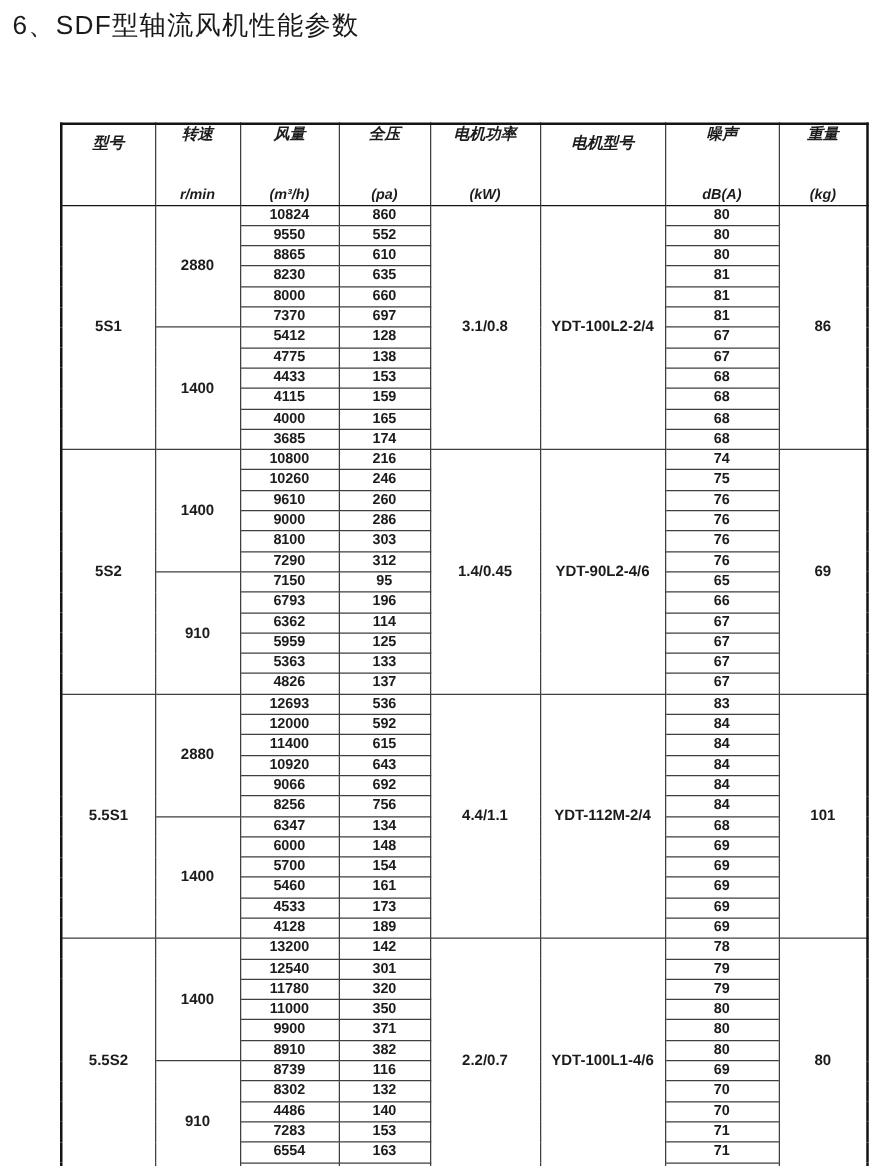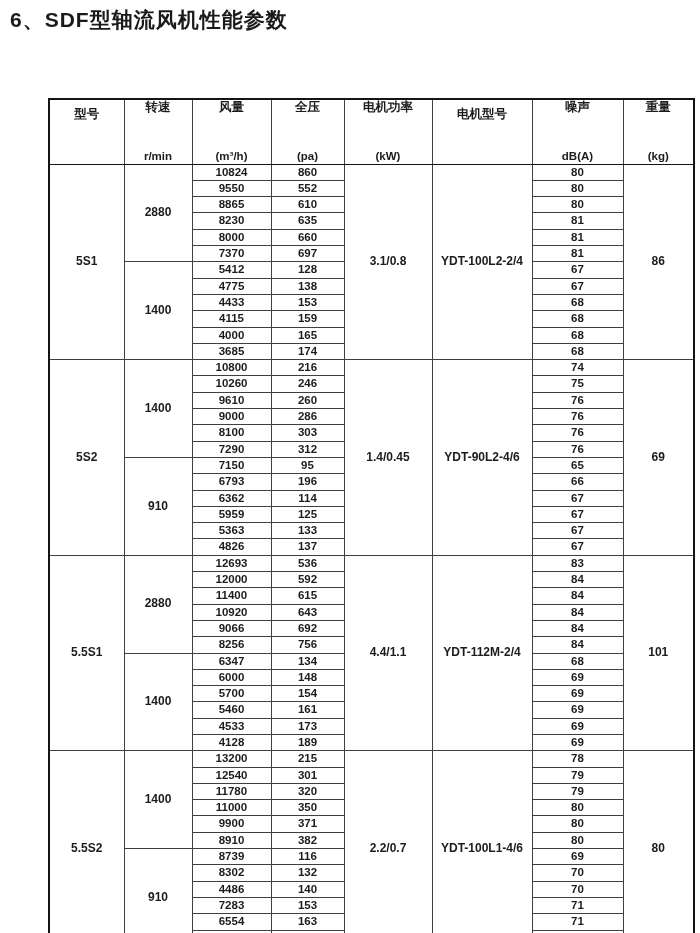--- a/index.html
+++ b/index.html
@@ -4,41 +4,42 @@
 <style>
   html,body{margin:0;padding:0;}
   body{
     width:700px;height:933px;background:#ffffff;
     font-family:"Liberation Sans","DejaVu Sans",sans-serif;
     color:#161616;
   }
   .page{position:relative;width:700px;height:933px;background:#fff;overflow:hidden;}
   .title{
     position:absolute;left:10px;top:6px;margin:0;
-    font-size:21px;font-weight:700;letter-spacing:1px;color:#1a1a1a;
+    font-size:21px;font-weight:400;letter-spacing:1px;color:#1a1a1a;
   }
   .subtitle{
     position:absolute;left:48px;top:50px;width:645px;margin:0;
     text-align:center;font-size:18px;font-weight:700;letter-spacing:1px;color:#1a1a1a;
   }
   table.spec-table{
     position:absolute;left:48px;top:98px;
     width:645px;table-layout:fixed;
     border-collapse:collapse;
     border:2px solid #141414;
   }
   .spec-table th,.spec-table td{
     border:1px solid #3f3f3f;
     text-align:center;vertical-align:middle;
     padding:0;font-weight:700;color:#1c1c1c;
     overflow:hidden;white-space:nowrap;
   }
   .spec-table thead th{
     height:40px;font-size:12.5px;line-height:1.15;
     border-bottom:1.5px solid #141414;
+    font-style:italic;
   }
   .spec-table thead th .hsub{display:block;font-size:11.5px;font-weight:700;margin-top:36px;}
   .spec-table tbody{border-top:1.5px solid #141414;}
   .spec-table td{height:15.3px;line-height:15.3px;font-size:11.5px;}
   .spec-table td.model-cell,
   .spec-table td.speed-cell,
   .spec-table td.power-cell,
   .spec-table td.motor-cell,
   .spec-table td.weight-cell{font-size:12px;}
 </style>
@@ -274,21 +275,21 @@
           <td class="flow-cell">4128</td>
           <td class="pressure-cell">189</td>
           <td class="noise-cell">69</td>
         </tr>
       </tbody>
       <tbody>
         <tr>
           <td rowspan="12" class="model-cell">5.5S2</td>
           <td rowspan="6" class="speed-cell">1400</td>
           <td class="flow-cell">13200</td>
-          <td class="pressure-cell">215</td>
+          <td class="pressure-cell">142</td>
           <td rowspan="12" class="power-cell">2.2/0.7</td>
           <td rowspan="12" class="motor-cell">YDT-100L1-4/6</td>
           <td class="noise-cell">78</td>
           <td rowspan="12" class="weight-cell">80</td>
         </tr>
         <tr>
           <td class="flow-cell">12540</td>
           <td class="pressure-cell">301</td>
           <td class="noise-cell">79</td>
         </tr>

